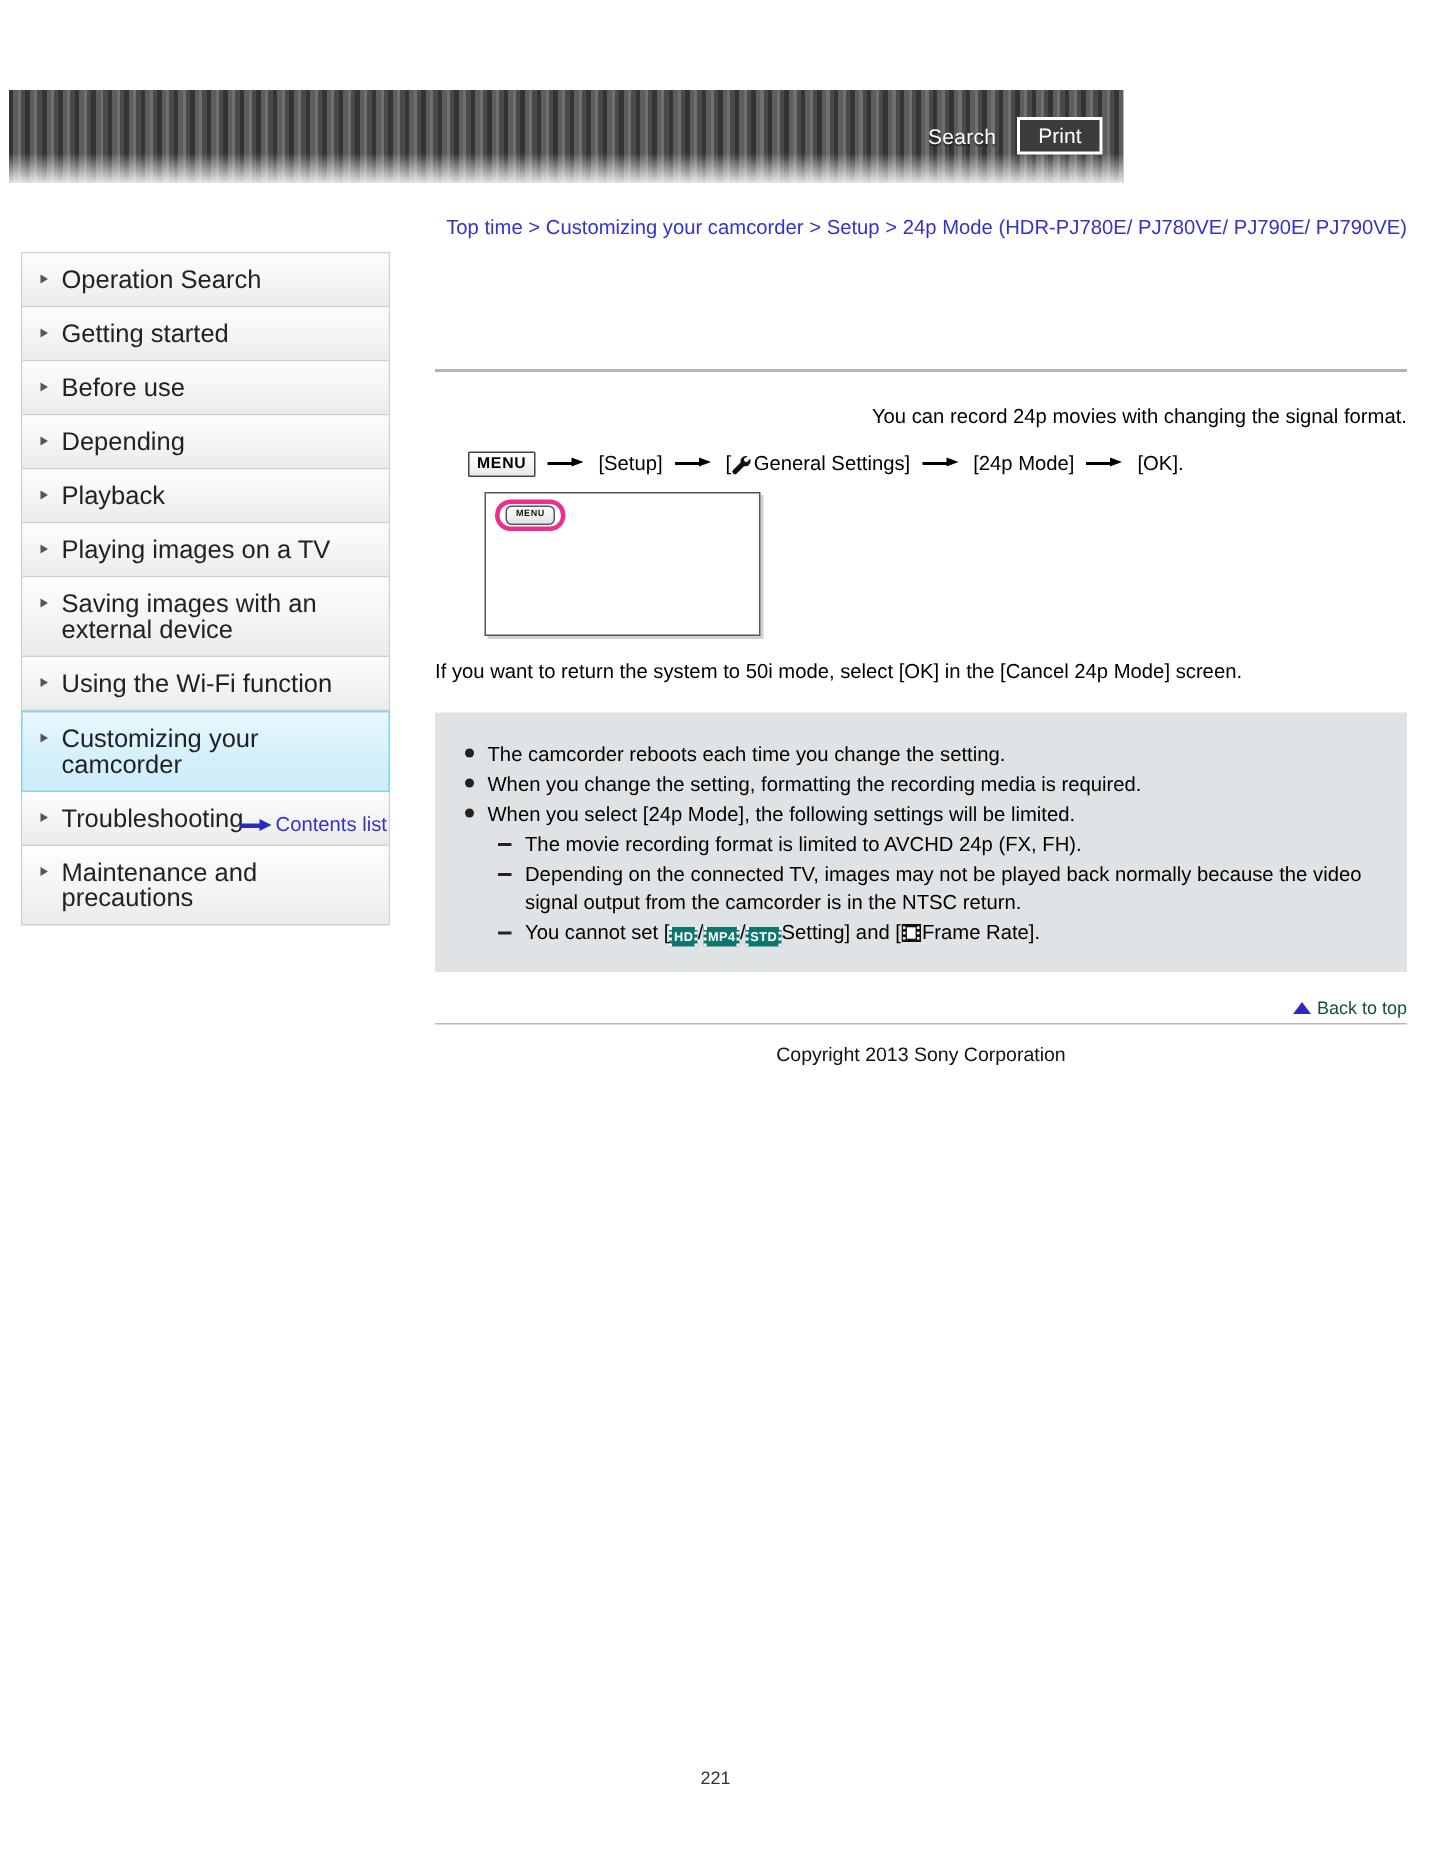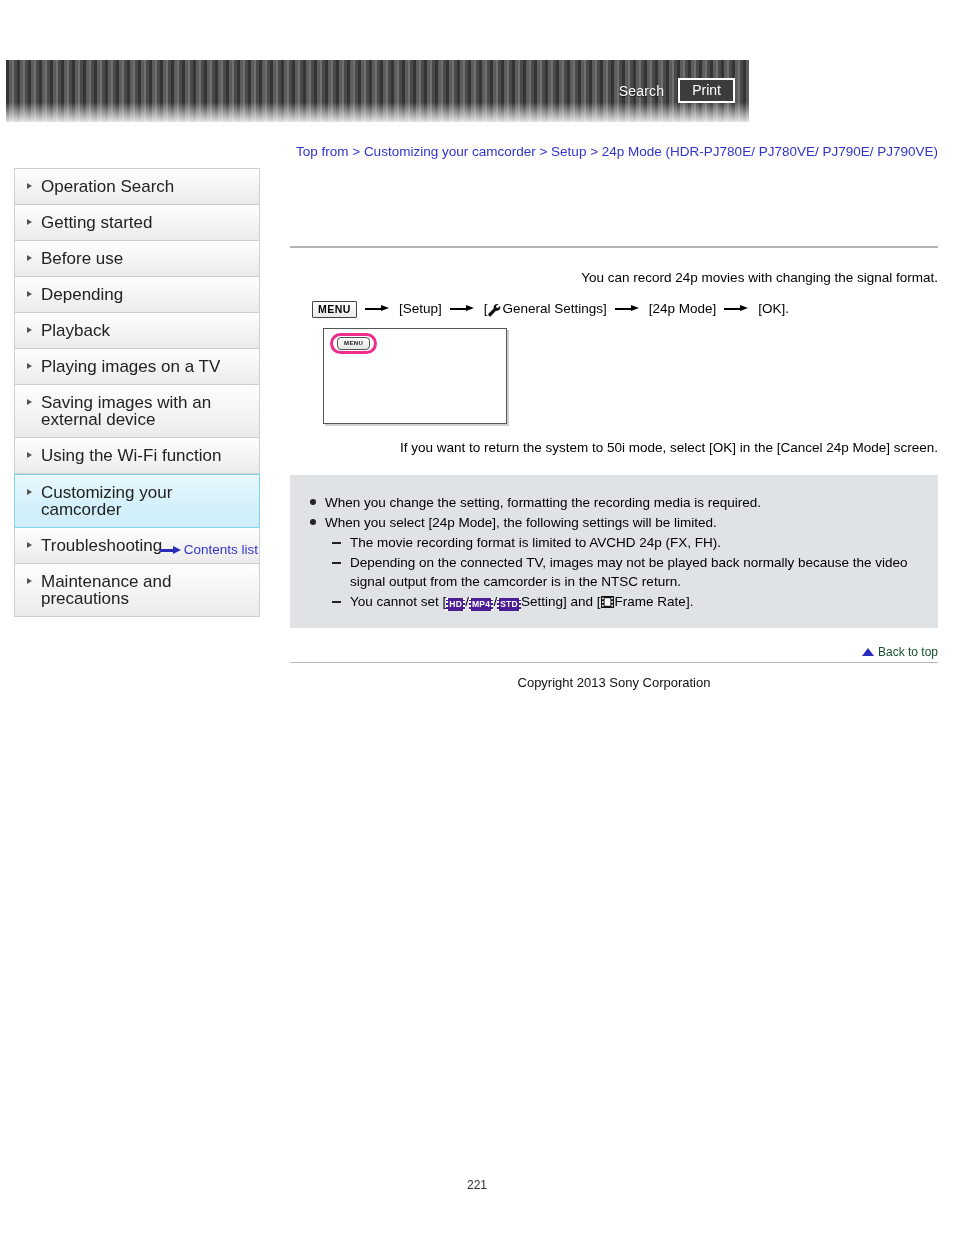--- a/index.html
+++ b/index.html
@@ -254,21 +254,20 @@
     letter-spacing: .4px;
     padding: 2px 6px;
     line-height: 7px;
     color: #111;
   }
 
   .after-figure-text {
     margin-top: 14px;
     font-size: 13.5px;
     line-height: 19px;
-    text-align: right;
   }
 
   
   .notes-box {
     margin-top: 18px;
     background: #dfe3e6;
     padding: 18px 20px 16px 20px;
   }
   .note-item {
     display: flex;
@@ -300,21 +299,21 @@
     width: 9px;
     height: 1.6px;
     background: #222222;
     margin-top: 9px;
   }
   .note-text { flex: 1 1 auto; }
 
   
   .fmt-badge {
     display: inline-block;
-    background: #4c1d95;
+    background: #0f766e;
     color: #ffffff;
     font-size: 8.5px;
     font-weight: bold;
     letter-spacing: .3px;
     line-height: 11px;
     padding: 1px 1px 1px 1px;
     vertical-align: -1px;
     border-left: 2px dotted #ffffff;
     border-right: 2px dotted #ffffff;
     position: relative;
@@ -372,21 +371,21 @@
 <body>
 
 <div class="header-banner">
   <div class="header-banner-inner">
     <span class="search-link">Search</span>
     <span class="print-button">Print</span>
   </div>
 </div>
 
 <div class="breadcrumb">
-  <span class="crumb">Top from</span>
+  <span class="crumb">Top time</span>
   <span class="sep">&gt;</span>
   <span class="crumb">Customizing your camcorder</span>
   <span class="sep">&gt;</span>
   <span class="crumb">Setup</span>
   <span class="sep">&gt;</span>
   <span class="current">24p Mode (HDR-PJ780E/ PJ780VE/ PJ790E/ PJ790VE)</span>
 </div>
 
 <div class="sidebar">
   <div class="side-item">
@@ -467,20 +466,24 @@
   <div class="screen-figure">
     <div class="screen-menu-highlight">
       <span class="screen-menu-chip">MENU</span>
     </div>
   </div>
 
   <div class="after-figure-text">If you want to return the system to 50i mode, select [OK] in the [Cancel 24p Mode] screen.</div>
 
   <div class="notes-box">
 
+    <div class="note-item">
+      <span class="note-bullet"></span>
+      <span class="note-text">The camcorder reboots each time you change the setting.</span>
+    </div>
 
     <div class="note-item">
       <span class="note-bullet"></span>
       <span class="note-text">When you change the setting, formatting the recording media is required.</span>
     </div>
 
     <div class="note-item">
       <span class="note-bullet"></span>
       <span class="note-text">When you select [24p Mode], the following settings will be limited.</span>
     </div>

